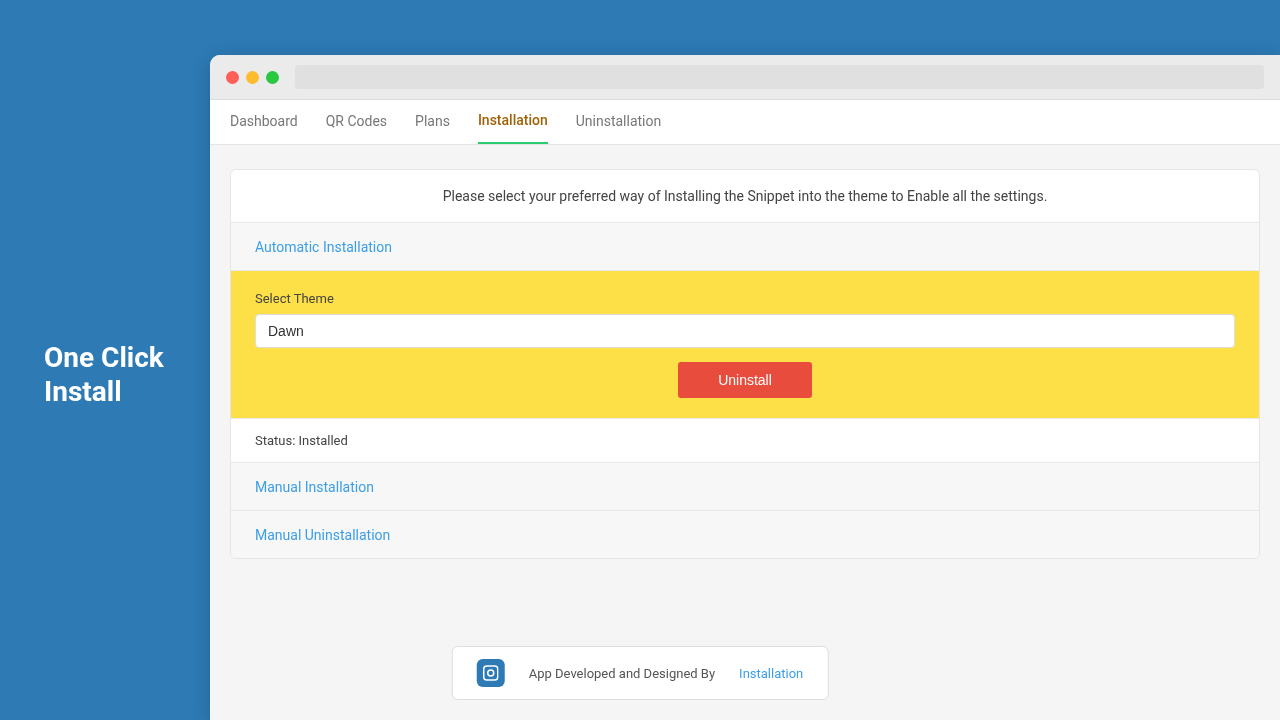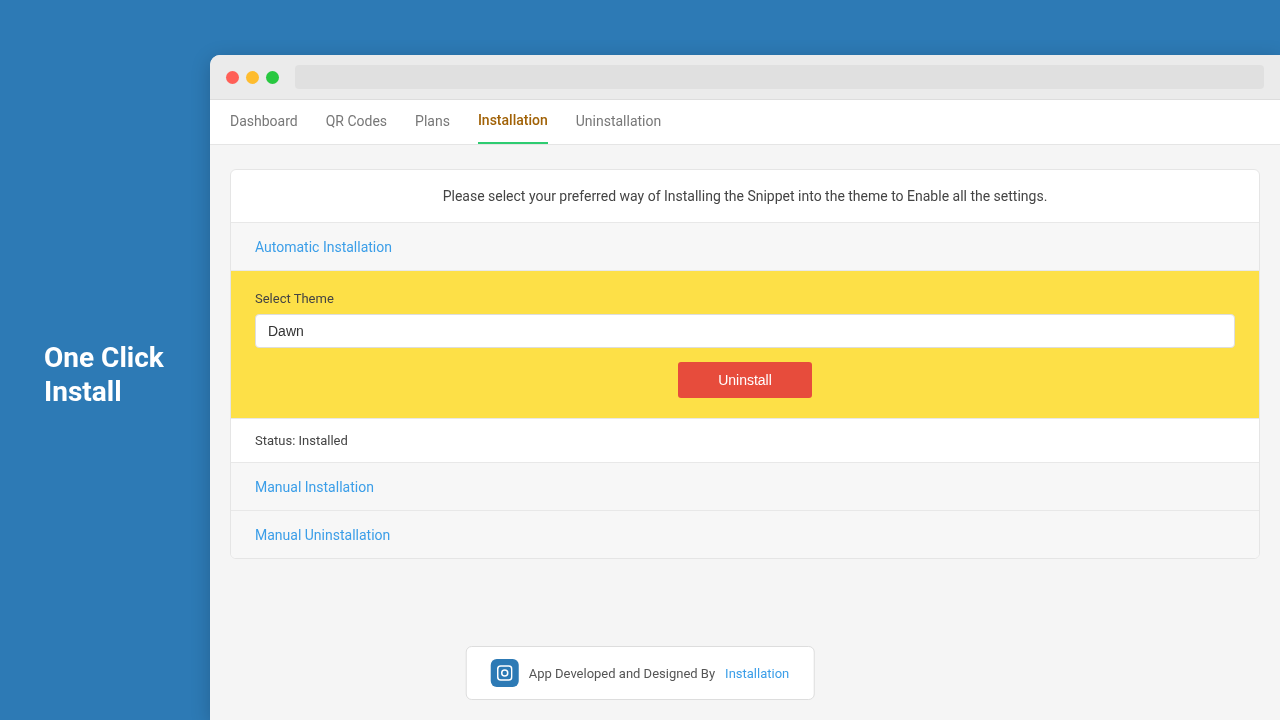--- a/index.html
+++ b/index.html
@@ -186,21 +186,21 @@
       position: absolute;
       bottom: 20px;
       left: 50%;
       transform: translateX(-50%);
       background: white;
       border: 1px solid #ddd;
       border-radius: 6px;
       padding: 12px 24px;
       display: flex;
       align-items: center;
-      gap: 10px;
+      gap: 24px;
       font-size: 13px;
       color: #555;
       white-space: nowrap;
     }
 
     .footer-credit a {
       color: #3b9ee8;
       text-decoration: none;
     }
 

